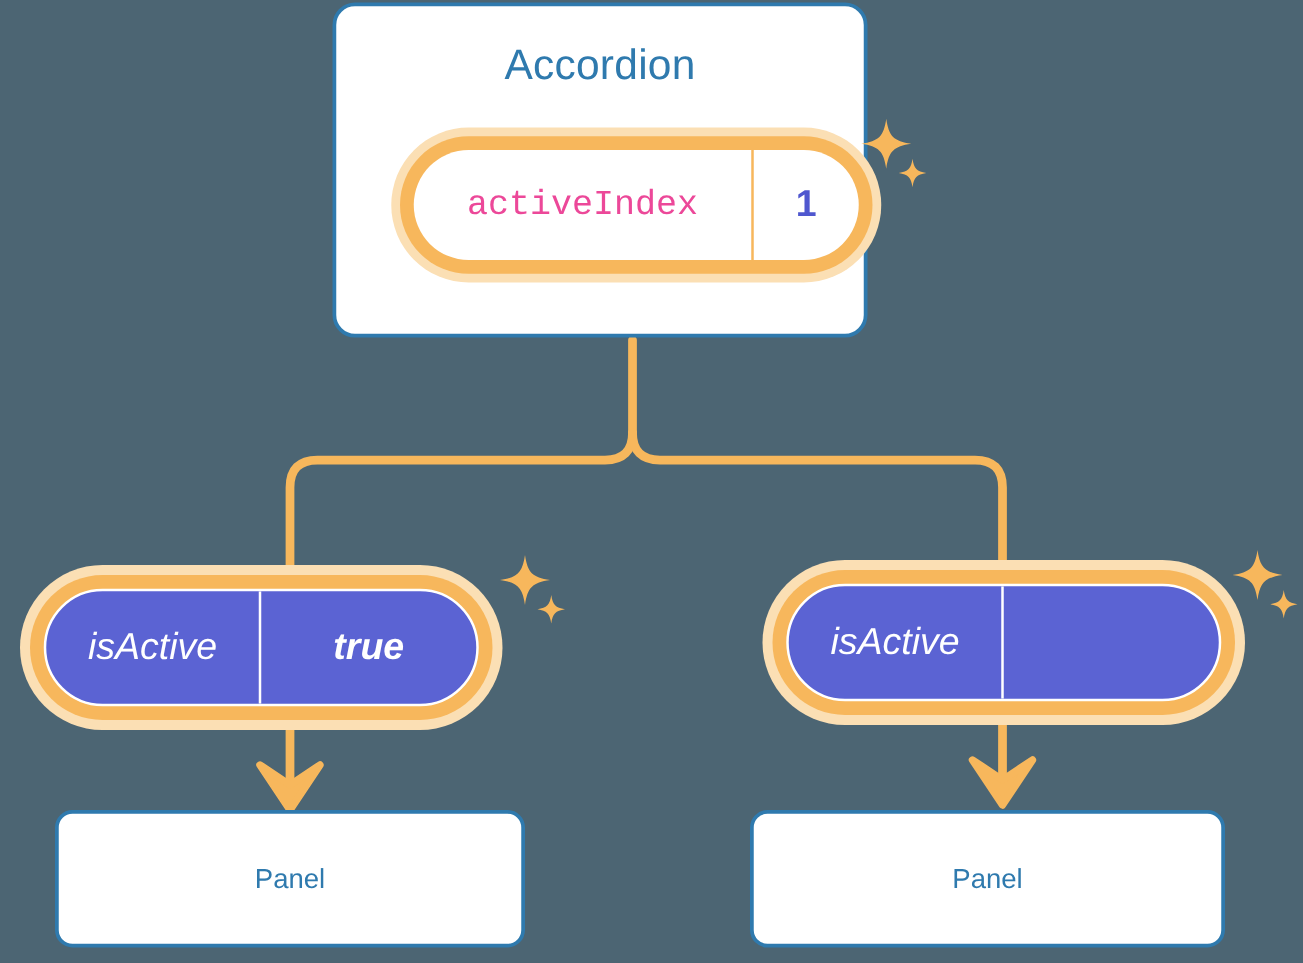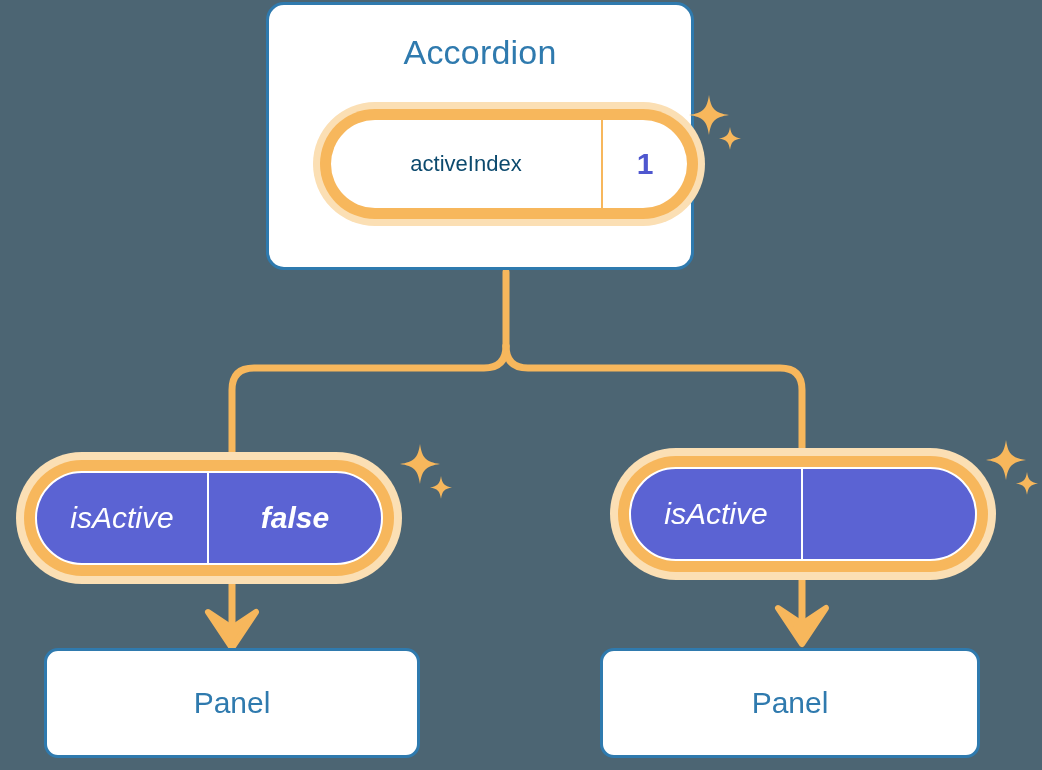--- a/index.html
+++ b/index.html
@@ -102,23 +102,24 @@
     left: 44px;   
     top: 97px;
     width: 392px;
     height: 124px;
   }
   #pill-active-index .halo  { background:#fbdfb4; }
   #pill-active-index .ring  { left:7px; top:7px; right:7px; bottom:7px; background:#f7b75c; }
   #pill-active-index .inner { left:18px; top:18px; right:18px; bottom:18px; background:#ffffff; }
   #pill-active-index .seg-key {
     flex: 0 0 272px;
-    font-size: 22px;
-    color: #0c4a6e;
+    font-size: 28px;
+    color: #ec4899;
     border-right: 2px solid #f7b75c;
+    font-family: Liberation Mono, monospace;
   }
   #pill-active-index .seg-val {
     flex: 1 1 auto;
     font-size: 30px;
     font-weight: bold;
     color: #4f57cf;
   }
 
   
   .pill-purple { width: 386px; height: 132px; font-style: italic; }
@@ -151,21 +152,21 @@
   .panel-card {
     height: 110px;
     border-radius: 14px;
     display: flex;
     align-items: center;
     justify-content: center;
   }
   #panel-left  { left: 44px;  top: 648px; width: 376px; }
   #panel-right { left: 600px; top: 648px; width: 380px; }
   .panel-label {
-    font-size: 30px;
+    font-size: 22px;
     color: #2f7aae;
   }
 </style>
 </head>
 <body>
 
 <div id="stage">
 
   <svg id="connectors" viewBox="0 0 1042 770" width="1042" height="770" aria-hidden="true">
     <g fill="none" stroke="#f7b75c" stroke-width="7" stroke-linecap="round">
@@ -203,21 +204,21 @@
         <path d="M43,34 C44.2,42 46.4,44.2 54,45.4 C46.4,46.6 44.2,48.8 43,56.8 C41.8,48.8 39.6,46.6 32,45.4 C39.6,44.2 41.8,42 43,34 Z" fill="#f7b75c"></path>
       </svg>
     </span>
   </div>
 
   <div id="pill-left" class="pill pill-purple">
     <span class="halo"></span>
     <span class="ring"></span>
     <span class="inner">
       <span class="seg seg-key">isActive</span>
-      <span class="seg seg-val">false</span>
+      <span class="seg seg-val">true</span>
     </span>
   </div>
 
   <span class="sparkle" style="left:398px; top:442px;">
     <svg width="56" height="62" viewBox="0 0 56 62">
       <path d="M22,2 C24,16 28,20 42,22 C28,24 24,28 22,42 C20,28 16,24 2,22 C16,20 20,16 22,2 Z" fill="#f7b75c"></path>
       <path d="M43,34 C44.2,42 46.4,44.2 54,45.4 C46.4,46.6 44.2,48.8 43,56.8 C41.8,48.8 39.6,46.6 32,45.4 C39.6,44.2 41.8,42 43,34 Z" fill="#f7b75c"></path>
     </svg>
   </span>
 

